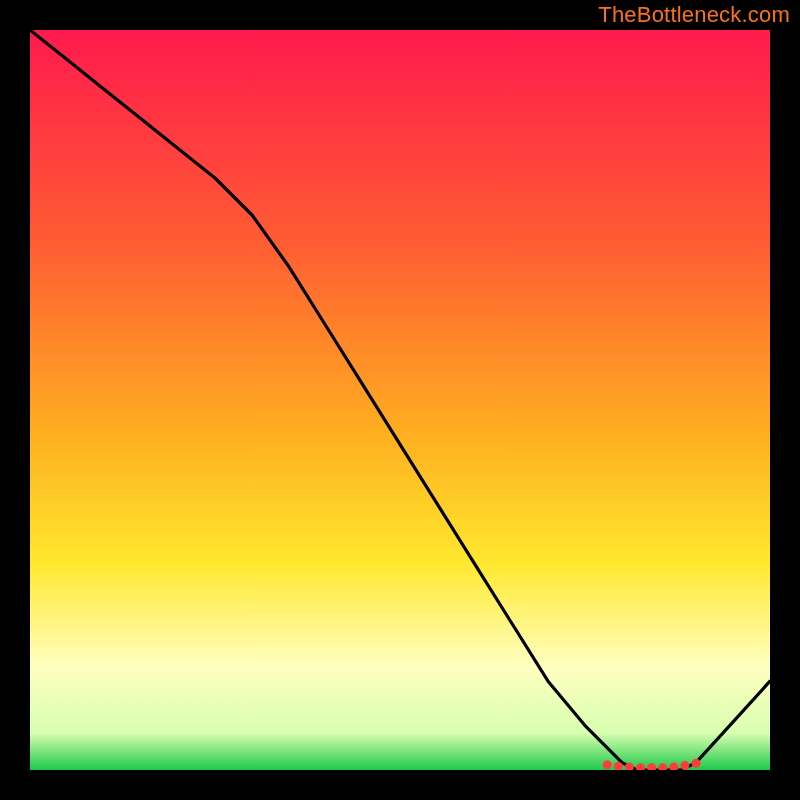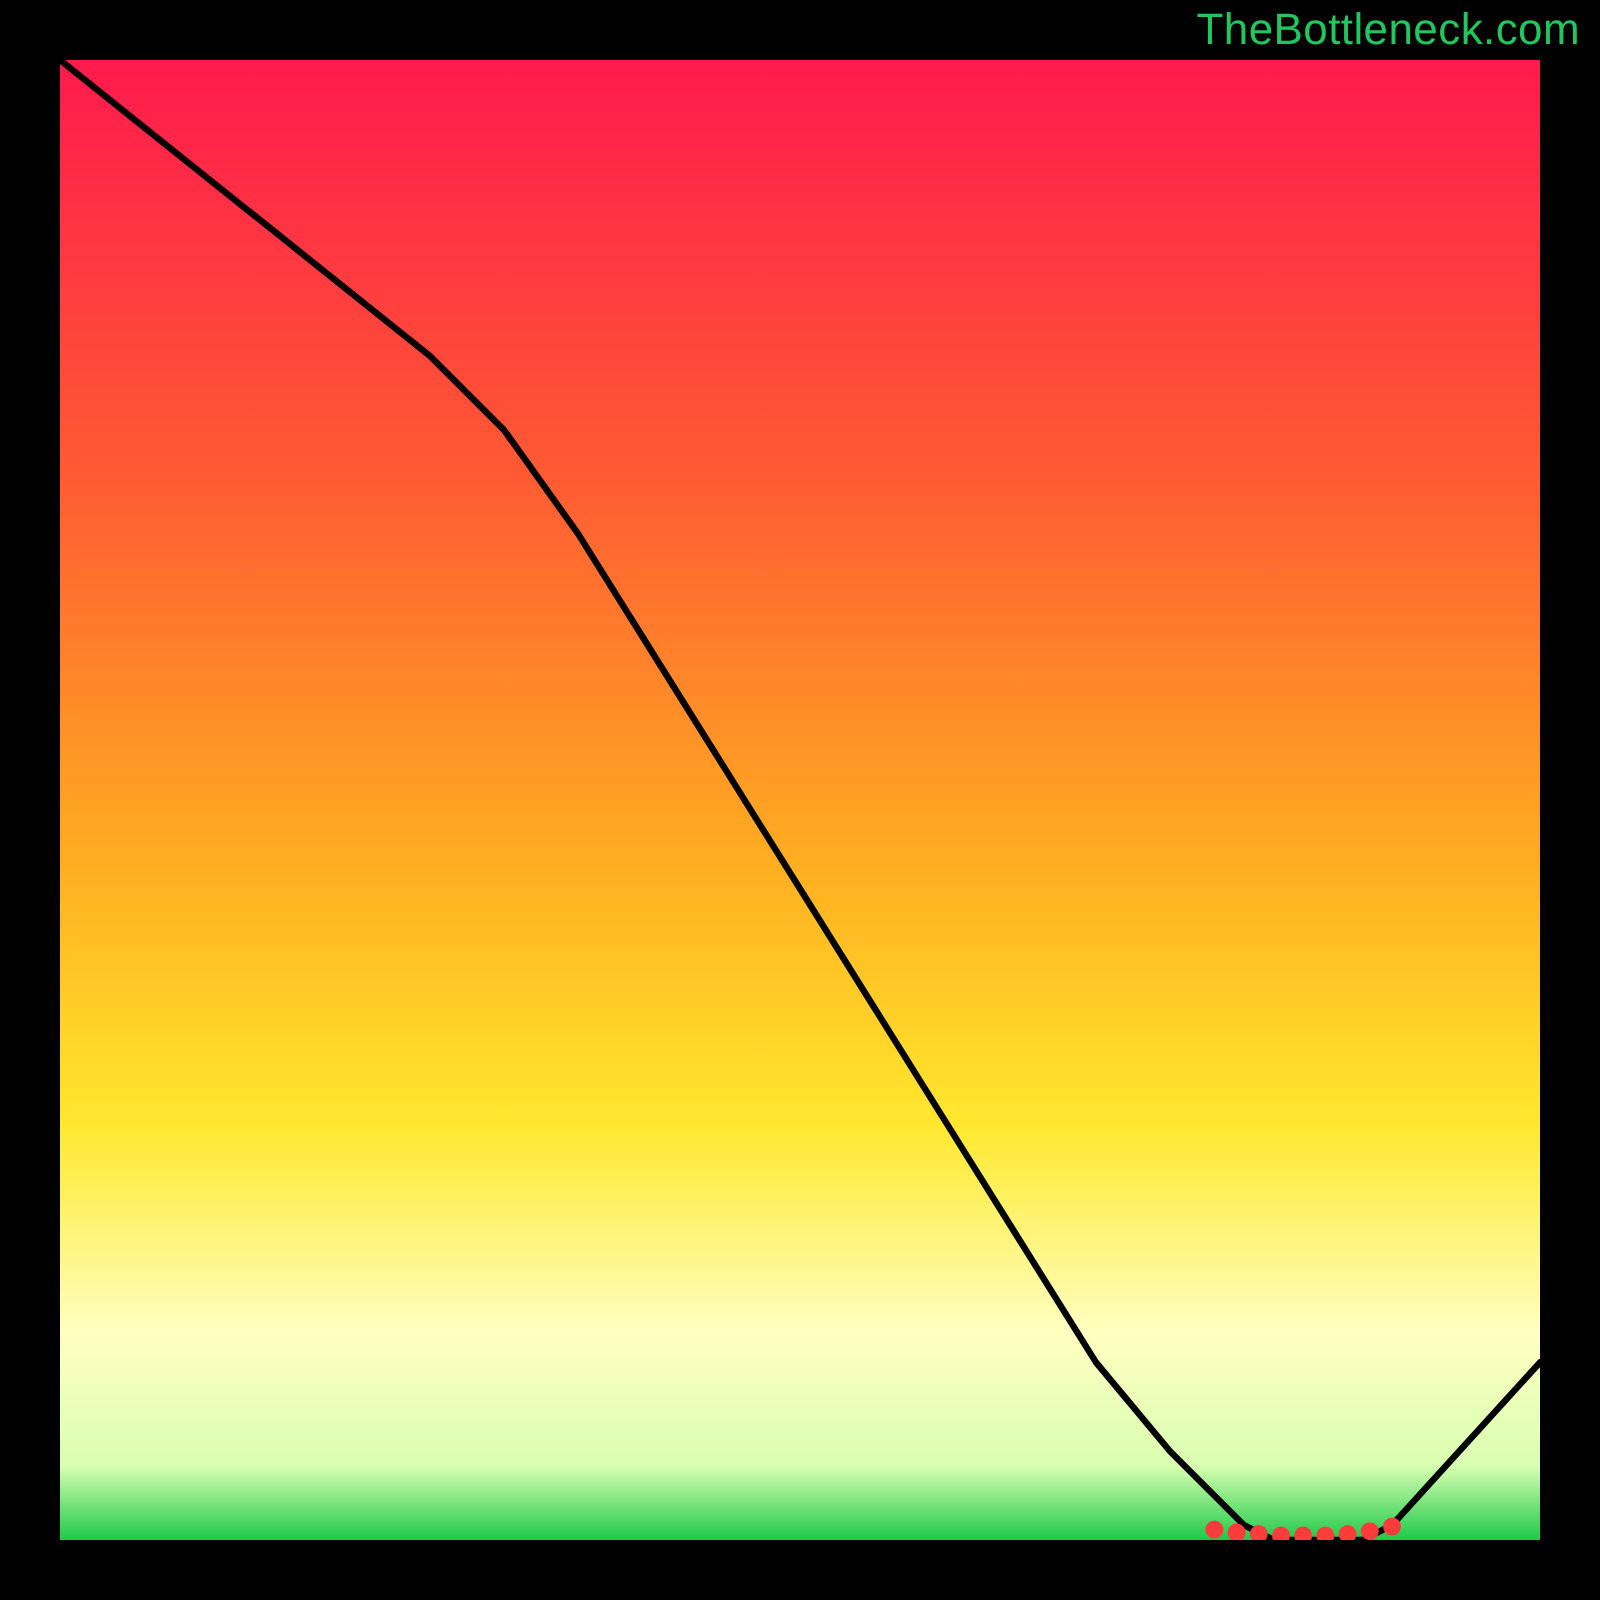--- a/index.html
+++ b/index.html
@@ -13,21 +13,21 @@
   .stage {
     position: relative;
     width: 800px;
     height: 800px;
     background: #000;
   }
   .watermark {
     position: absolute;
     top: 2px;
     right: 10px;
-    color: #22c55e;
+    color: #f97316;
     font-size: 22px;
     letter-spacing: 0.2px;
     font-weight: 400;
   }
   .plot {
     position: absolute;
     left: 30px;
     top: 30px;
     width: 740px;
     height: 740px;

